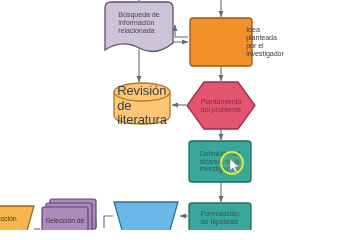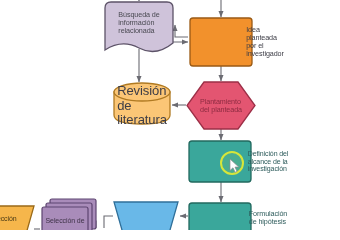--- a/index.html
+++ b/index.html
@@ -28,21 +28,21 @@
     align-items: center;
     justify-content: center;
     text-align: left;
     line-height: 1.12;
     pointer-events: none;
     white-space: pre-line;
     letter-spacing: -0.1px;
   }
   .lbl-gray   { color: #4a4a52; }
   .lbl-dark   { color: #3d3d46; }
-  .lbl-teal   { color: #2e5c5c; padding-left: 48px; }
+  .lbl-teal   { color: #2e5c5c; }
   .lbl-blue   { color: #2f5470; }
   .lbl-pink   { color: #7d2c42; }
   .cursor-ring {
     position: absolute;
     border-radius: 50%;
     border: 2px solid #d6e63a;
     background: rgba(214,230,58,0.10);
     box-sizing: border-box;
   }
   .cursor-arrow {
@@ -122,21 +122,21 @@
   <div class="node-label lbl-dark" style="left:190px; top:18px; width:62px; height:48px; font-size:7.2px;margin-left:44px;">Idea
 planteada
 por el
 investigador</div>
 
   <div class="node-label lbl-dark" style="left:114px; top:90px; width:56px; height:32px; font-size:13px;">Revisión
 de
 literatura</div>
 
   <div class="node-label lbl-pink" style="left:187px; top:93px; width:68px; height:26px; font-size:7.2px; color:#8d2b41;">Plantamiento
-del planteada</div>
+del problema</div>
 
   <div class="node-label lbl-teal" style="left:189px; top:143px; width:62px; height:37px; font-size:7px;">Definición del
 alcance de la
 investigación</div>
 
   <div class="node-label lbl-teal" style="left:189px; top:206px; width:62px; height:24px; font-size:7.2px;">Formulación
 de hipótesis</div>
 
 
   <div class="node-label lbl-dark" style="left:42px; top:213px; width:46px; height:16px; font-size:7px; color:#3f3348;">Selección de</div>

